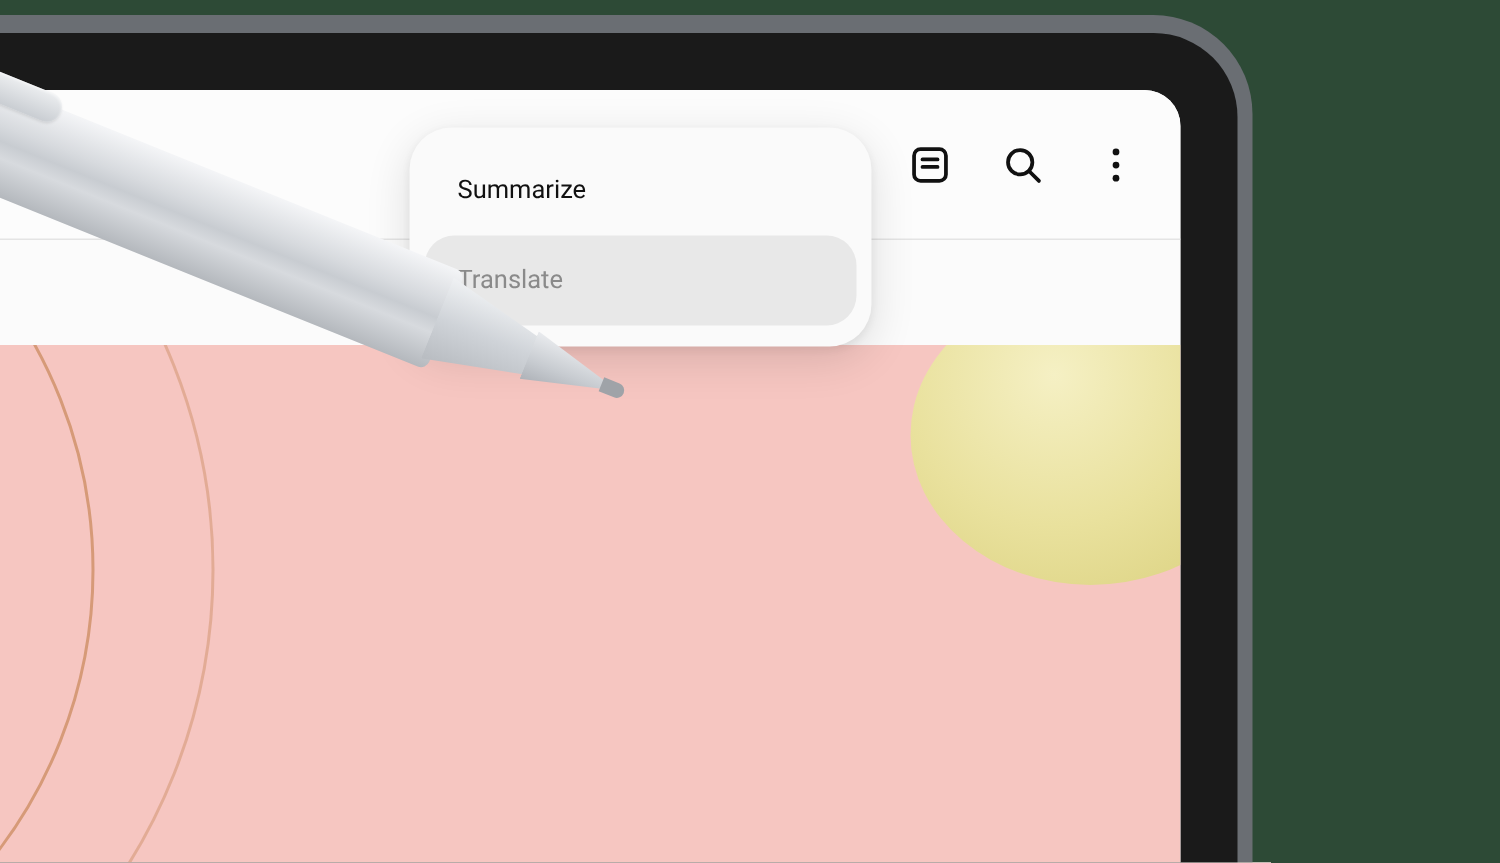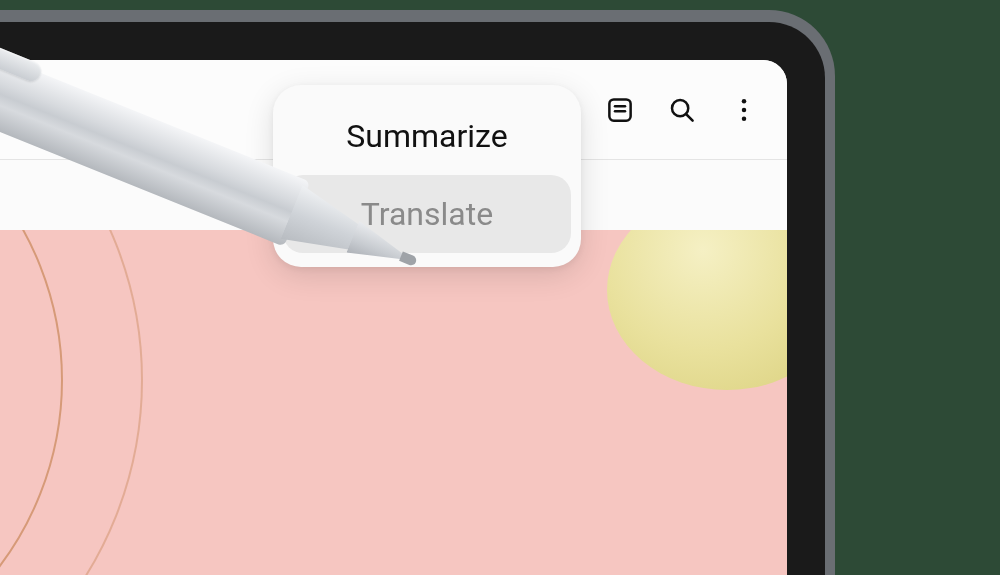--- a/index.html
+++ b/index.html
@@ -106,25 +106,24 @@
     left: 1010px; 
     width: 308px;
     background: #fafafa;
     border-radius: 28px;
     box-shadow: 0 8px 30px rgba(0,0,0,0.12), 0 2px 6px rgba(0,0,0,0.06);
     padding: 12px 10px 14px 10px;
     z-index: 50;
   }
   .menu-item {
     padding: 20px 22px;
-    font-size: 32px;
+    font-size: 17px;
     color: #111;
     border-radius: 20px;
     cursor: pointer;
-    text-align: center;
   }
   .menu-item.hover {
     background: #e8e8e8;
     color: #8a8a8a;
   }
 
   
   .pen {
     position: absolute;
     z-index: 100;

